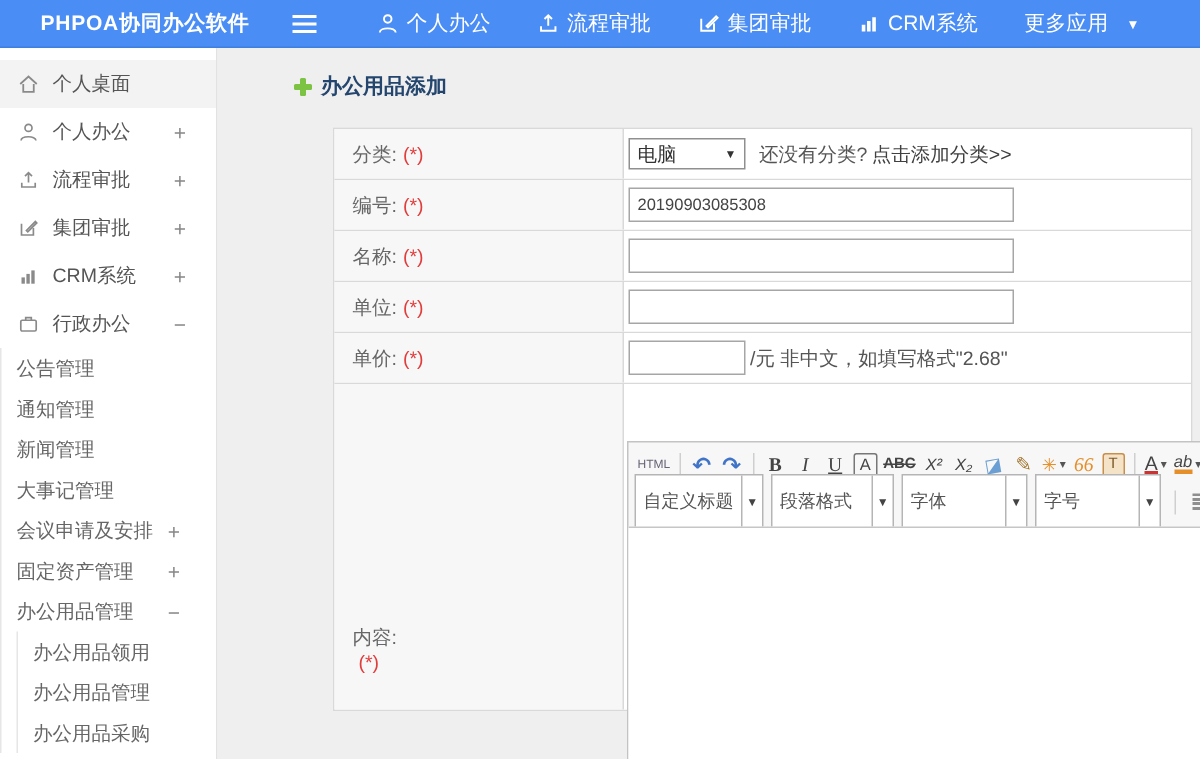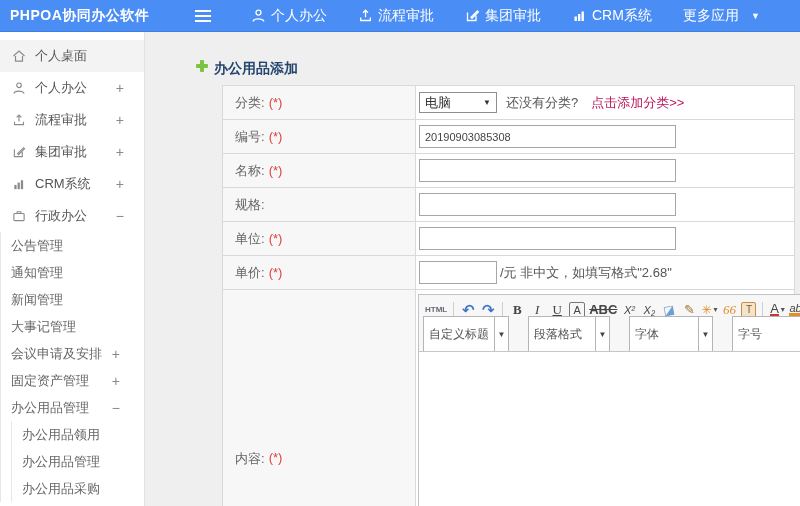--- a/index.html
+++ b/index.html
@@ -1,87 +1,87 @@
 <!DOCTYPE html>
 <html><head>
 <meta charset="utf-8">
 <style>
   * { margin:0; padding:0; box-sizing:border-box; }
   html,body { width:800px; height:506px; overflow:hidden; }
   body { font-family:"Liberation Sans","DejaVu Sans",sans-serif; font-size:13px; color:#555; background:#efefef; position:relative; }
 
   
   .topbar { position:absolute; left:0; top:0; width:800px; height:32px; background:#4a8df5; display:flex; align-items:center; color:#fff; border-bottom:1px solid #3f7fe0; }
-  .logo { font-size:14px; font-weight:bold; padding-left:10px; width:185px; letter-spacing:.5px; }
+  .logo { font-size:14px; font-weight:bold; padding-left:27px; width:185px; letter-spacing:.5px; }
   .hamburger { width:16px; height:2px; background:#fff; position:relative; margin:0 0 0 10px; top:0; box-shadow:0 -5px 0 #fff, 0 5px 0 #fff; display:inline-block; }
   .topnav { display:flex; align-items:center; margin-left:34px; }
   .topnav-item { display:flex; align-items:center; margin-right:19px; padding:0 6px; height:32px; cursor:pointer; font-size:14px; }
   .topnav-item svg { margin-right:5px; }
   .caret-white { font-size:9px; margin-left:12px; }
 
   
   .sidebar { position:absolute; left:0; top:32px; width:145px; bottom:0; background:#fff; border-right:1px solid #e2e2e2; padding-top:8px; }
   .side-item { height:32px; display:flex; align-items:center; padding-left:12px; position:relative; color:#555; cursor:pointer; }
   .side-item.active { background:#f3f3f3; }
   .side-item svg { margin-right:9px; }
   .expand-sign { position:absolute; right:20px; color:#888; font-size:14px; }
   .subnav { border-left:1px solid #e6e6e6; }
   .sub-item { height:27px; display:flex; align-items:center; padding-left:10px; position:relative; color:#666; cursor:pointer; }
   .sub-item .expand-sign { right:24px; }
   .subsubnav { margin-left:10px; border-left:1px solid #e6e6e6; }
   .subsub-item { height:27px; display:flex; align-items:center; padding-left:10px; color:#666; cursor:pointer; }
 
   
   .content { position:absolute; left:145px; top:32px; right:0; bottom:0; background:#efefef; overflow:hidden; }
-  .page-title { position:absolute; left:51px; top:28px; display:flex; }
+  .page-title { position:absolute; left:51px; top:17px; display:flex; align-items:center; }
   .plus-icon { position:relative; width:12px; height:12px; display:inline-block; margin-right:6px; }
   .plus-icon::before { content:""; position:absolute; left:4px; top:0; width:4px; height:12px; background:#7cc243; border-radius:1px; }
   .plus-icon::after  { content:""; position:absolute; left:0; top:4px; width:12px; height:4px; background:#7cc243; border-radius:1px; }
   .page-title-text { color:#24466e; font-weight:bold; font-size:14px; }
 
   .form-table { position:absolute; left:77px; top:53px; width:573px; background:#fff; border:1px solid #d9d9d9; }
   .frow { display:flex; height:34px; border-bottom:1px solid #d9d9d9; }
   .frow:last-child { border-bottom:none; height:217px; }
   .fl { width:193px; background:#f7f7f7; border-right:1px solid #d9d9d9; display:flex; align-items:center; padding-left:12px; color:#666; }
-  .frow:last-child .fl { align-items:flex-start; padding-top:160px; }
+  .frow:last-child .fl { align-items:flex-start; padding-top:160px;flex-direction:column; }
   .fv { flex:1; display:flex; align-items:center; padding-left:3px; background:#fff; }
   .frow:last-child .fv { align-items:flex-start; padding:0; }
   .req { color:#e23d3d; margin-left:4px; }
   .tinput { height:23px; border:1px solid #a6a6a6; background:#fff; font-size:11px; color:#444; padding:0 5px; font-family:inherit; }
   .w-wide { width:257px; }
   .w-small { width:78px; }
   .fakeselect { width:78px; height:21px; border:1px solid #8f8f8f; background:#fff; display:flex; align-items:center; justify-content:space-between; padding:0 5px; color:#333; cursor:pointer;gap:13px; }
   .fakeselect .sel-caret { font-size:8px; color:#333; }
   .hint-text { margin-left:9px; color:#555; }
-  .add-link { color:#be185d; margin-left:13px; cursor:pointer; }
+  .add-link { color:#404040; margin-left:3px; cursor:pointer; }
   .suffix-text { margin-left:3px; color:#555; }
 
   
   .editor { position:absolute; left:273px; top:262px; width:562px; height:400px; border:1px solid #c3c3c3; background:#f7f7f7; }
   .etoolbar { padding:2px 4px; }
   .erow { display:flex; align-items:center; height:25px; }
   .ebtn { min-width:20px; height:20px; display:flex; align-items:center; justify-content:center; font-size:13px; color:#444; cursor:pointer; padding:0 2px; border-radius:2px; }
   .esep { width:1px; height:16px; background:#cfcfcf; margin:0 4px; }
-  [data-name="html-source-button"] { font-size:8px; color:#667; font-weight:bold; }
+  [data-name="html-source-button"] { font-size:8px; color:#667; font-weight:normal; }
   [data-name="undo-button"], [data-name="redo-button"] { color:#3f74c7; font-weight:bold; font-size:15px; }
   [data-name="bold-button"] { font-weight:bold; font-family:"Liberation Serif",serif; }
   [data-name="italic-button"] { font-style:italic; font-family:"Liberation Serif",serif; }
   [data-name="underline-button"] { text-decoration:underline; font-family:"Liberation Serif",serif; }
   [data-name="font-border-button"] { border:1px solid #777; height:16px; min-width:16px; font-size:11px; margin:0 2px; }
-  [data-name="strikethrough-button"] { font-size:13px; text-decoration:line-through; font-weight:bold; }
+  [data-name="strikethrough-button"] { font-size:10px; text-decoration:line-through; font-weight:bold; }
   [data-name="superscript-button"], [data-name="subscript-button"] { font-size:11px; font-style:italic; }
   [data-name="remove-format-button"] { color:#6b9fd4; font-size:12px; transform:rotate(-10deg); }
   [data-name="format-brush-button"] { color:#a0722d; font-size:13px; }
   [data-name="doodle-button"] .g { color:#e58f2a; font-size:12px; }
   [data-name="blockquote-button"] { color:#e58f2a; font-weight:normal; font-style:italic; font-family:"Liberation Serif",serif; }
   [data-name="paste-table-button"] { border:1px solid #c98f4a; background:#f5e3c8; color:#7a5a2a; font-size:10px; height:16px; min-width:15px; margin:0 2px; }
   [data-name="font-color-button"] .g { font-size:13px; border-bottom:3px solid #c33; line-height:11px; }
   [data-name="highlight-button"] .g { font-size:11px; border-bottom:3px solid #e58f2a; line-height:10px; font-style:italic; }
   .mini-caret { font-size:8px; color:#555; margin-left:2px; }
-  .edropdown { height:38px; border:1px solid #b5b5b5; background:#fff; display:flex; align-items:center; margin-right:19px; cursor:pointer; }
+  .edropdown { height:38px; border:1px solid #b5b5b5; background:#fff; display:flex; align-items:center; margin-right:5px; cursor:pointer; }
   .edropdown .dtext { padding:0 5px; font-size:12px; color:#555; flex:1; }
   .edropdown .dcaret { border-left:1px solid #b5b5b5; width:14px; height:100%; display:flex; align-items:center; justify-content:center; font-size:8px; color:#444; }
   .align-icon { width:13px; height:11px; display:inline-block; background:repeating-linear-gradient(to bottom,#8f8f8f 0 2px,transparent 2px 3px); }
   .align-btn { margin:0 3px; cursor:pointer; }
   .econtent { position:absolute; left:0; right:0; top:56px; bottom:0; background:#fff; border-top:1px solid #c6c6c6; }
 </style>
 </head>
 <body>
 
 <div class="topbar" data-name="top-bar">
@@ -249,28 +249,20 @@
     <div class="frow" data-name="form-row-name">
       <div class="fl" data-name="name-label">
           <span>名称:</span>
           <span class="req" data-name="required-mark">(*)</span>
         </div>
       <div class="fv">
           <input class="tinput w-wide" data-name="name-input" value="" style="">
         </div>
     </div>
 
-    <div class="frow" data-name="form-row-spec">
-      <div class="fl" data-name="spec-label">
-          <span>规格:</span>
-        </div>
-      <div class="fv">
-          <input class="tinput w-wide" data-name="spec-input" value="" style="">
-        </div>
-    </div>
 
     <div class="frow" data-name="form-row-unit">
       <div class="fl" data-name="unit-label">
           <span>单位:</span>
           <span class="req" data-name="required-mark">(*)</span>
         </div>
       <div class="fv">
           <input class="tinput w-wide" data-name="unit-input" value="" style="">
         </div>
     </div>

